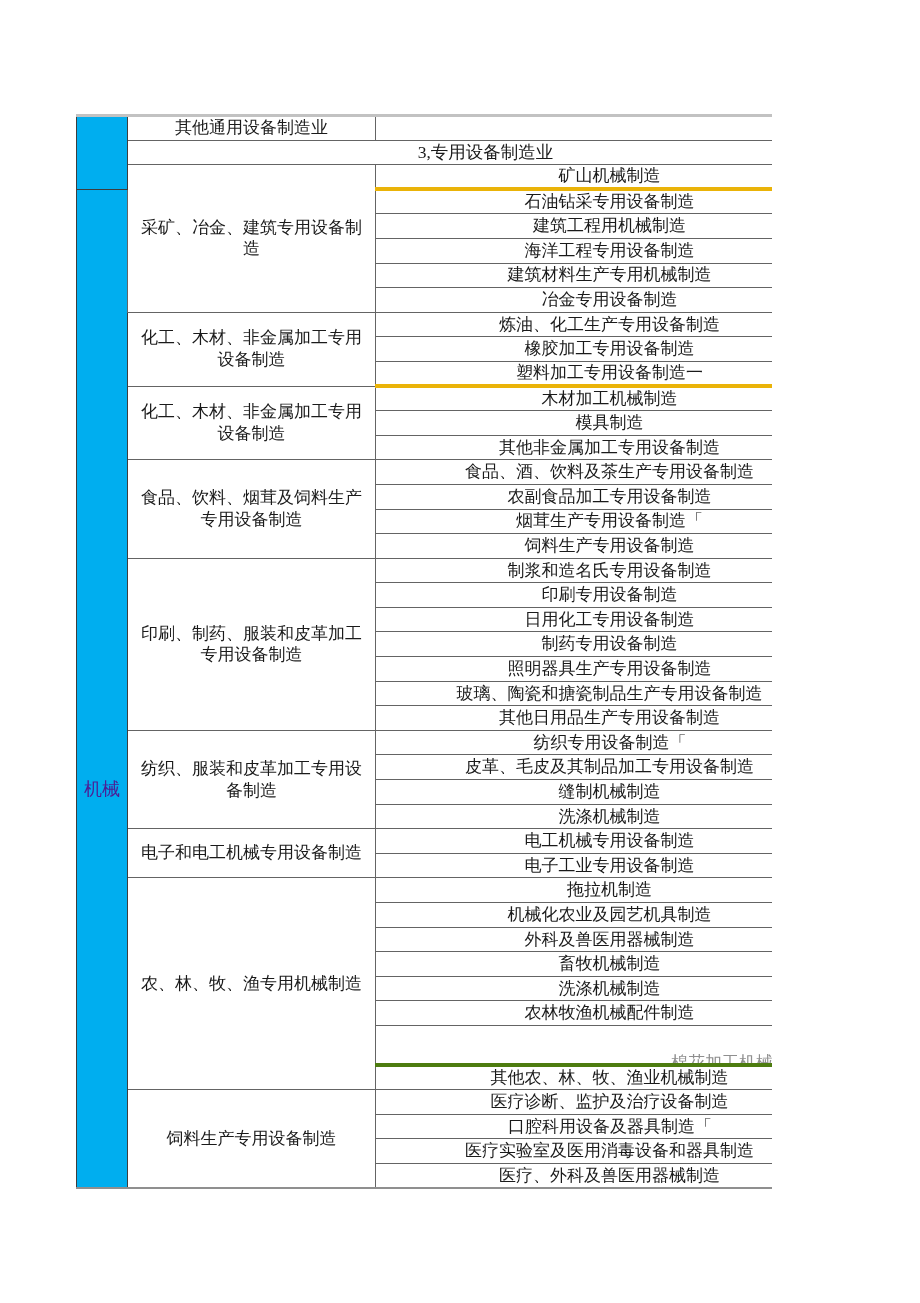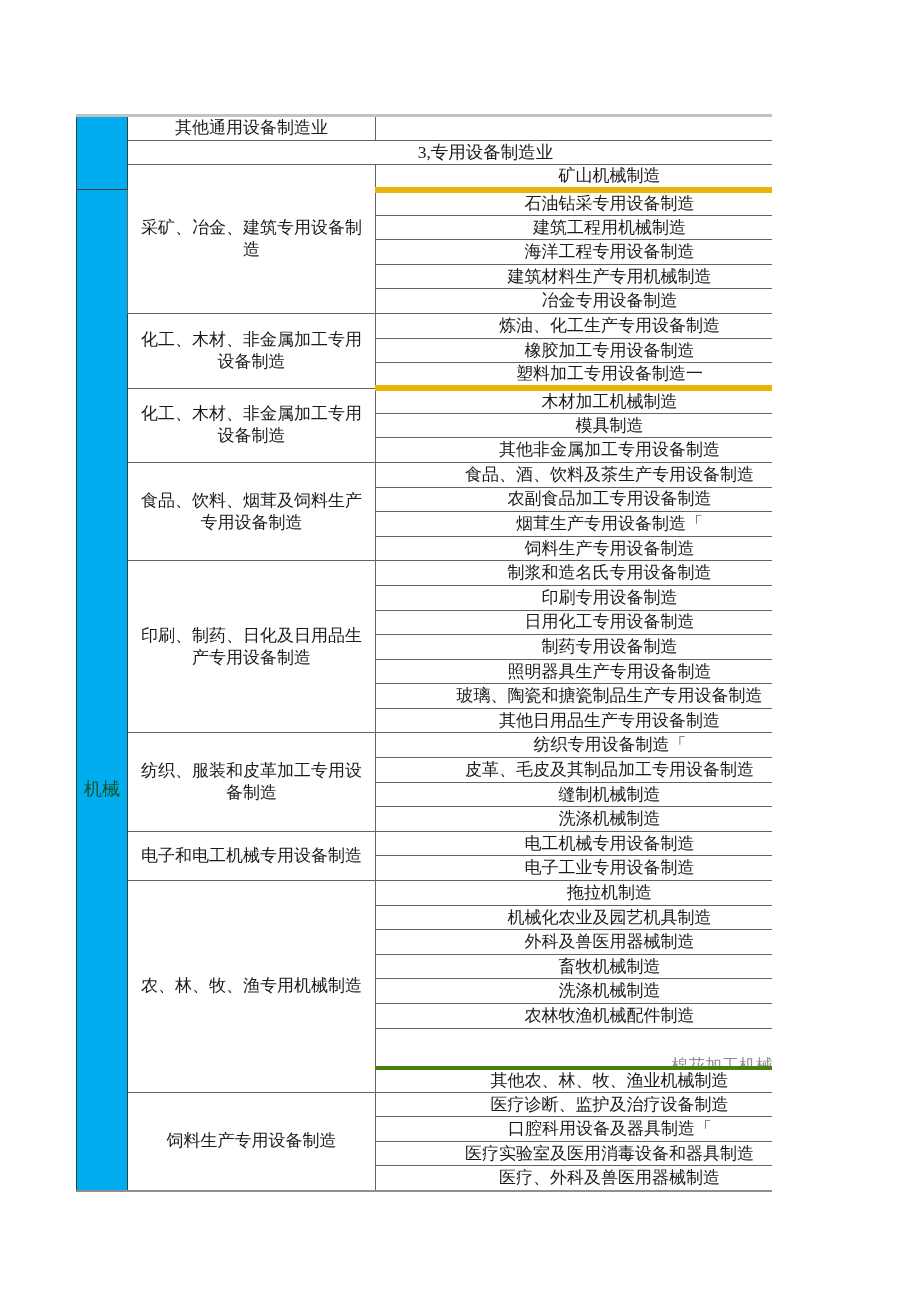--- a/index.html
+++ b/index.html
@@ -37,24 +37,24 @@
   td.blue {
     background: #00AEEF;
     border: 1px solid #3d3d3d;
     padding: 0;
     vertical-align: top;
   }
   .band-label {
     padding-top: 588px;
     text-align: center;
     font-size: 18px;
-    color: #14532d;
+    color: #4c1d95;
   }
   td.align-right { text-align: center; padding-right: 4px; }
-  td.sep-light { border-bottom: 6px solid #eab308; }
+  td.sep-light { border-bottom: 4px solid #eab308; }
 
   td.clipped { height: 37px; padding: 0; border-bottom: 4px solid #4d7c0f; }
   .clipwrap { position: relative; overflow: hidden; height: 37px; width: 100%; }
   .clip-text {
     position: absolute; right: 36px; bottom: -11px;
     color: #8f8f8f; font-size: 17px; white-space: nowrap;
   }
   .badge-one {
     position: absolute; right: 3px; bottom: -3px;
     font-size: 30px; font-weight: bold; color: #141414;
@@ -130,21 +130,21 @@
         <tr>
           <td class="sub">农副食品加工专用设备制造</td>
         </tr>
         <tr>
           <td class="sub">烟茸生产专用设备制造「</td>
         </tr>
         <tr>
           <td class="sub">饲料生产专用设备制造</td>
         </tr>
         <tr>
-          <td class="cat" rowspan="7">印刷、制药、日化及日用品生产专用设备制造</td>
+          <td class="cat" rowspan="7">印刷、制药、服装和皮革加工专用设备制造</td>
           <td class="sub">制浆和造名氏专用设备制造</td>
         </tr>
         <tr>
           <td class="sub">印刷专用设备制造</td>
         </tr>
         <tr>
           <td class="sub">日用化工专用设备制造</td>
         </tr>
         <tr>
           <td class="sub">制药专用设备制造</td>

